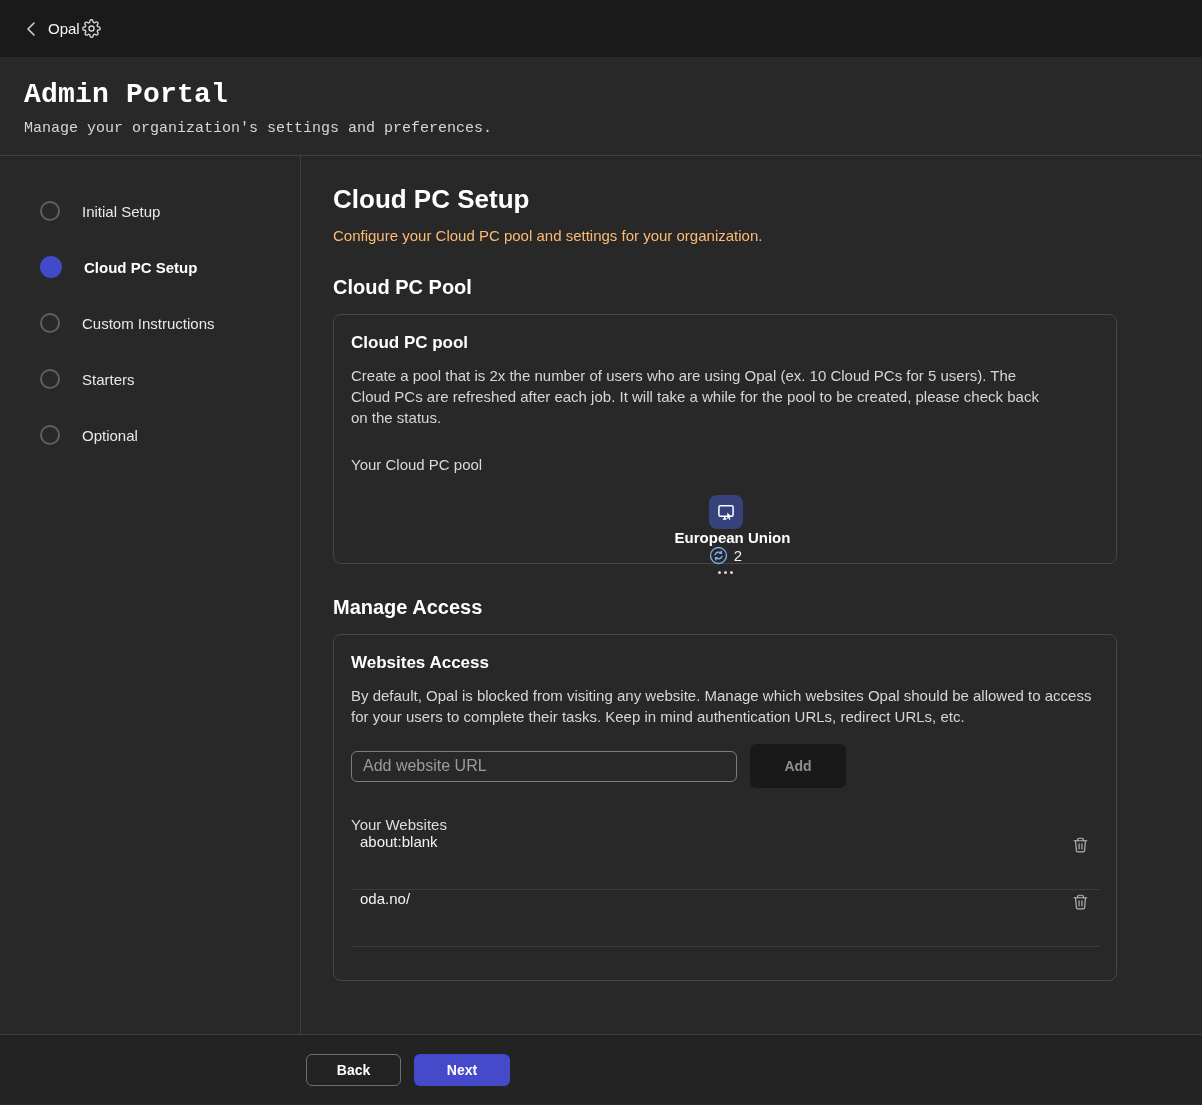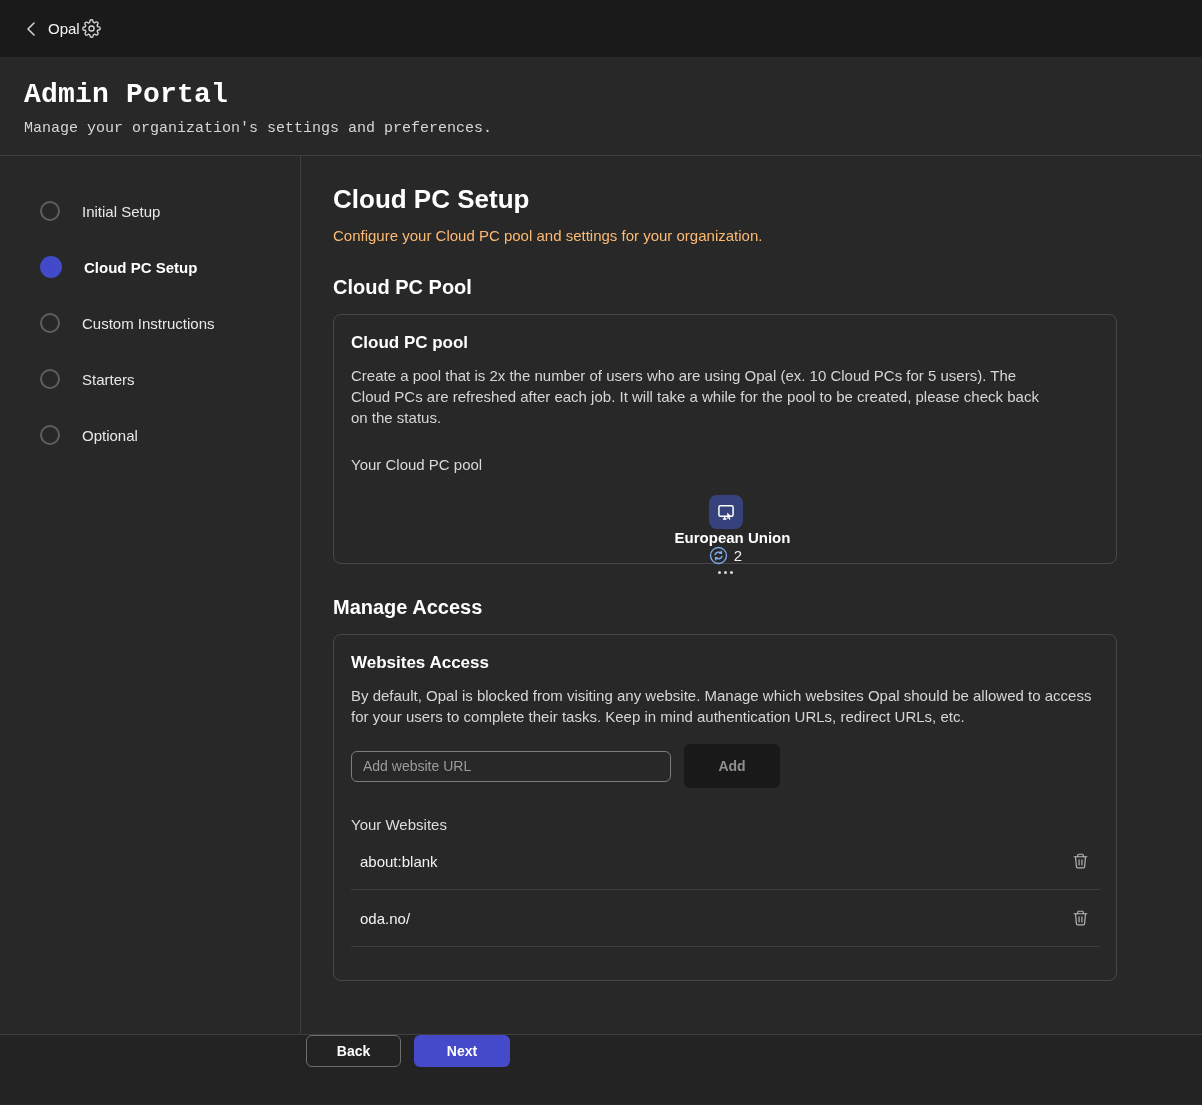--- a/index.html
+++ b/index.html
@@ -87,56 +87,56 @@
   }
   .pool-name { margin-left: 14px; font-size: 15px; font-weight: bold; flex: 1; }
   .pool-meta { display: flex; align-items: center; gap: 6px; }
   .pool-count { font-size: 15px; color: #f0f0f0; }
   .more-btn { margin-left: 34px; margin-right: 34px; display: flex; align-items: center; gap: 3px; cursor: pointer; padding: 6px 2px; }
   .more-btn i { width: 3px; height: 3px; border-radius: 50%; background: #d9d9d9; display: block; }
 
   
   .add-row { display: flex; align-items: center; margin-top: 17px; gap: 13px; }
   .url-input {
-    width: 320px; height: 31px;
+    width: 386px; height: 31px;
     background: transparent;
     border: 1px solid #7d7d7d;
     border-radius: 6px;
     color: #f0f0f0;
-    font-size: 14px;
+    font-size: 16px;
     font-family: "Liberation Sans", sans-serif;
     padding: 0 11px;
     outline: none;
   }
   .url-input::placeholder { color: #9b9b9b; }
   .add-btn {
     width: 96px; height: 44px;
     background: #191919;
     border: none; border-radius: 6px;
     color: #8f8f8f; font-size: 14px; font-weight: 600;
     font-family: "Liberation Sans", sans-serif;
     cursor: pointer;
   }
   .websites-label { margin-top: 28px; font-size: 15px; color: #dedede; }
   .site-row {
     height: 57px;
-    display: flex; align-items: center; justify-content: space-between;
+    display: flex; justify-content: space-between;
     border-bottom: 1px solid #3d3d3d;
     padding: 0 8px 0 9px;
   }
   .site-url { font-size: 15px; color: #f2f2f2; }
   .trash-btn { width: 24px; height: 24px; display: flex; align-items: center; justify-content: center; cursor: pointer; }
   .sites-list { margin-bottom: 17px; }
 
   
   .footer {
     height: 70px;
     background: #232323;
     border-top: 1px solid #3f3f3f;
-    display: flex; align-items: flex-start;
+    display: flex; align-items: center;
     padding-left: 306px;
     gap: 13px;
   }
   .btn {
     height: 32px; border-radius: 6px;
     font-size: 14px; font-weight: bold;
     font-family: "Liberation Sans", sans-serif;
     cursor: pointer;
   }
   .btn-back {

